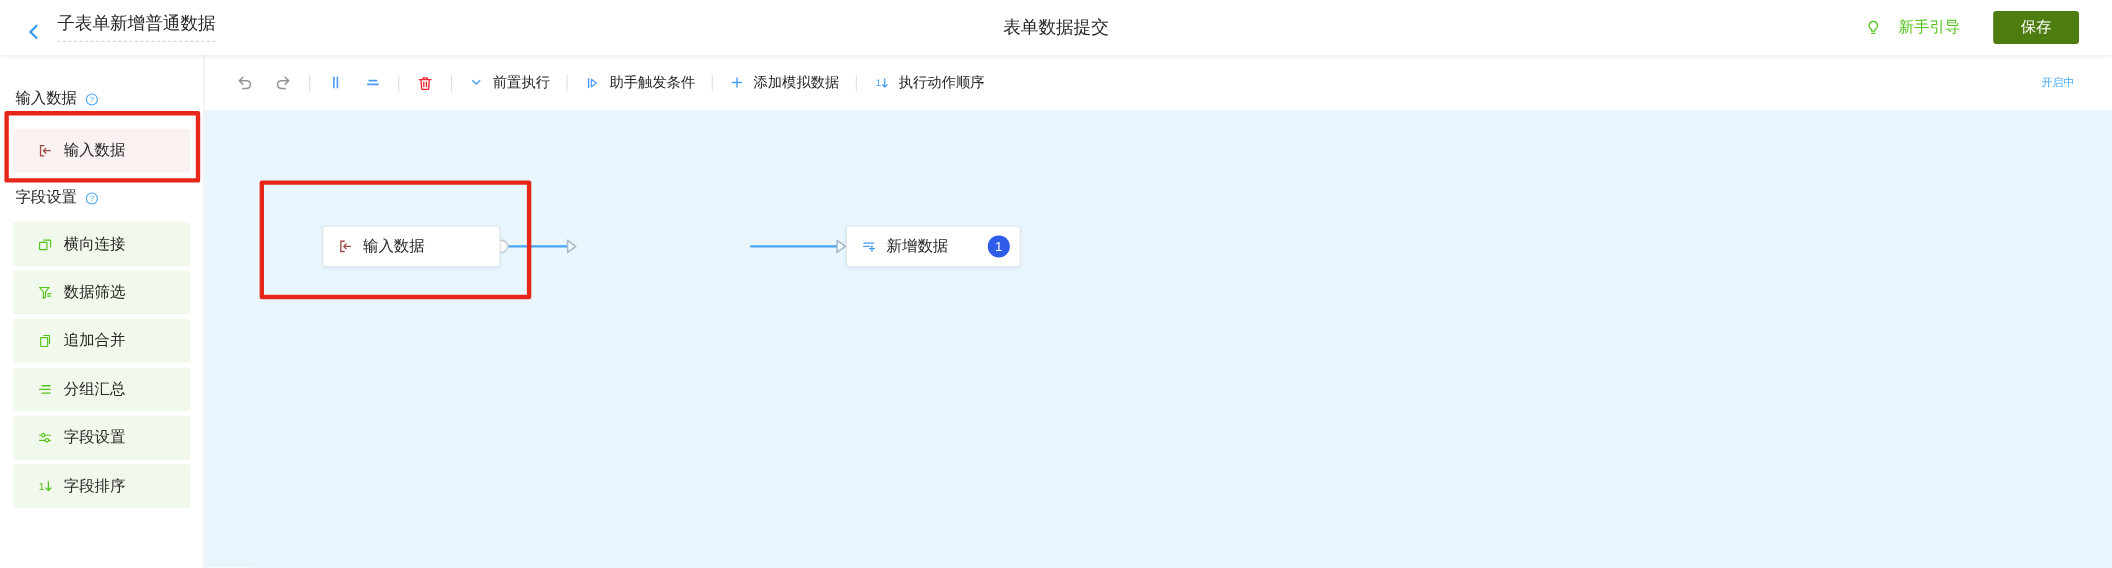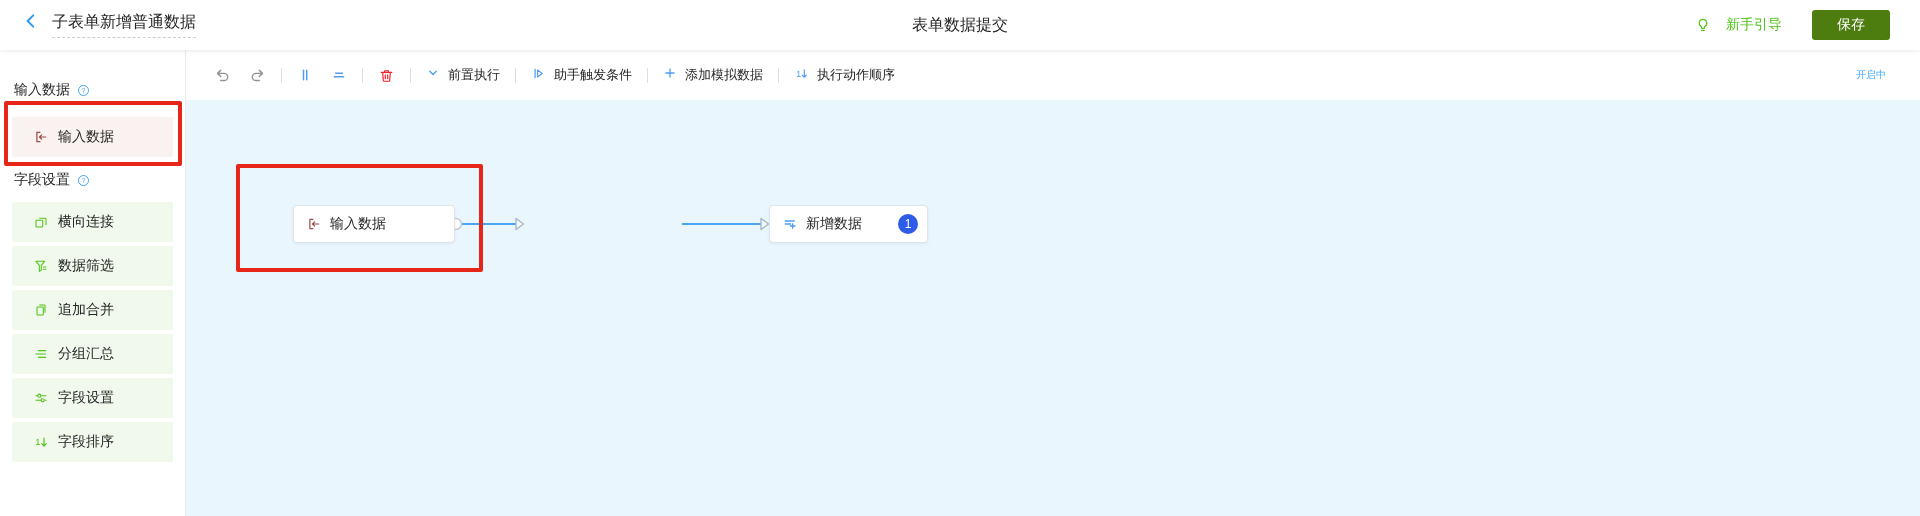--- a/index.html
+++ b/index.html
@@ -3,21 +3,21 @@
 <meta charset="utf-8">
 <style>
   html,body{margin:0;padding:0}
   .page{position:relative;width:1920px;height:516px;background:#fff;overflow:hidden;
         font-family:"Liberation Sans","DejaVu Sans",sans-serif;-webkit-font-smoothing:antialiased}
   svg{display:block}
 
   
   .header{position:absolute;top:0;left:0;right:0;height:50px;background:#fff;z-index:20;
           display:flex;align-items:center;box-shadow:0 1px 4px rgba(0,0,0,.09)}
-  .h-left{display:flex;align-items:flex-start;gap:12px;padding-left:22px}
+  .h-left{display:flex;align-items:flex-end;gap:12px;padding-left:22px}
   .back-btn{background:none;border:none;padding:0;cursor:pointer;display:flex}
   .page-title{font-size:16px;color:#262626;line-height:20px;padding-bottom:5px;border-bottom:1px dashed #cdcdcd;cursor:text}
   .h-center{position:absolute;left:50%;transform:translateX(-50%);font-size:16px;color:#262626}
   .h-right{margin-left:auto;display:flex;align-items:center;gap:24px;padding-right:30px}
   .guide{display:flex;align-items:center;gap:15px;font-size:14px;color:#52c41a;cursor:pointer;background:none;border:none}
   .save-btn{width:78px;height:30px;background:#4d7c0f;color:#fff;font-size:14px;border:none;border-radius:3px;cursor:pointer}
 
   
   .sidebar{position:absolute;top:50px;left:0;bottom:0;width:186px;background:#fff;box-sizing:border-box;
            border-right:1px solid #ebebeb;padding:0 12px;z-index:5}
@@ -25,21 +25,21 @@
   .sec-title.t1{margin-top:30px;margin-bottom:17px}
   .sec-title.t2{margin-top:13px;margin-bottom:12px}
   .sd-item{height:40px;display:flex;align-items:center;gap:9px;padding-left:21px;font-size:14px;color:#262626;
            border-radius:2px;cursor:pointer;user-select:none}
   .sd-item.red{background:#faf2f0;margin-bottom:11px}
   .sd-item.green{background:#f0f9eb;margin-bottom:4px}
 
   
   .toolbar{position:absolute;top:50px;left:186px;right:0;height:50px;background:#fff;z-index:4;
            display:flex;align-items:center;padding:0 28px;box-sizing:border-box}
-  .tb-btn{display:flex;align-items:flex-start;gap:8px;background:none;border:none;padding:0;cursor:pointer;
+  .tb-btn{display:flex;align-items:center;gap:8px;background:none;border:none;padding:0;cursor:pointer;
           font-size:13px;color:#262626}
   .tb-sep{width:1px;height:15px;background:#dcdfe3;margin:0 15px}
   .mr18{margin-right:18px}
   .tb-status{margin-left:auto;font-size:10px;color:#40a9ff;cursor:pointer;background:none;border:none}
 
   
   .canvas{position:absolute;top:100px;left:186px;right:0;bottom:0;background:#e9f6fe}
   .edges{position:absolute;left:0;top:0;pointer-events:none}
   .node{position:absolute;top:105px;height:38px;box-sizing:border-box;background:#fff;border:1px solid #e0e4e9;
         border-radius:4px;display:flex;align-items:center;gap:8px;padding:0 12px;font-size:14px;color:#262626;

